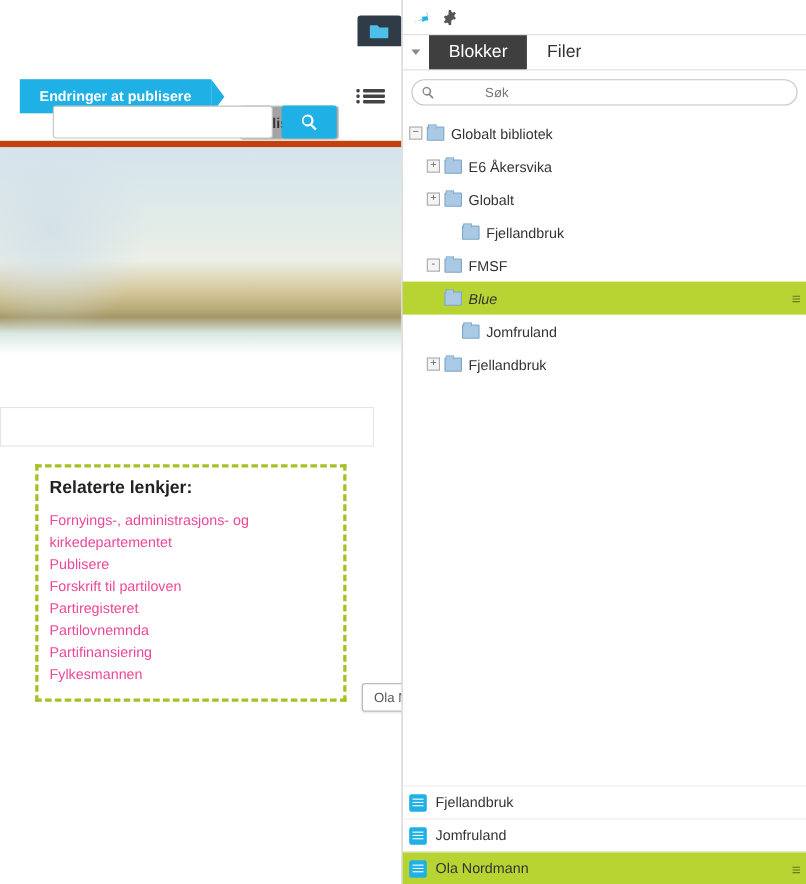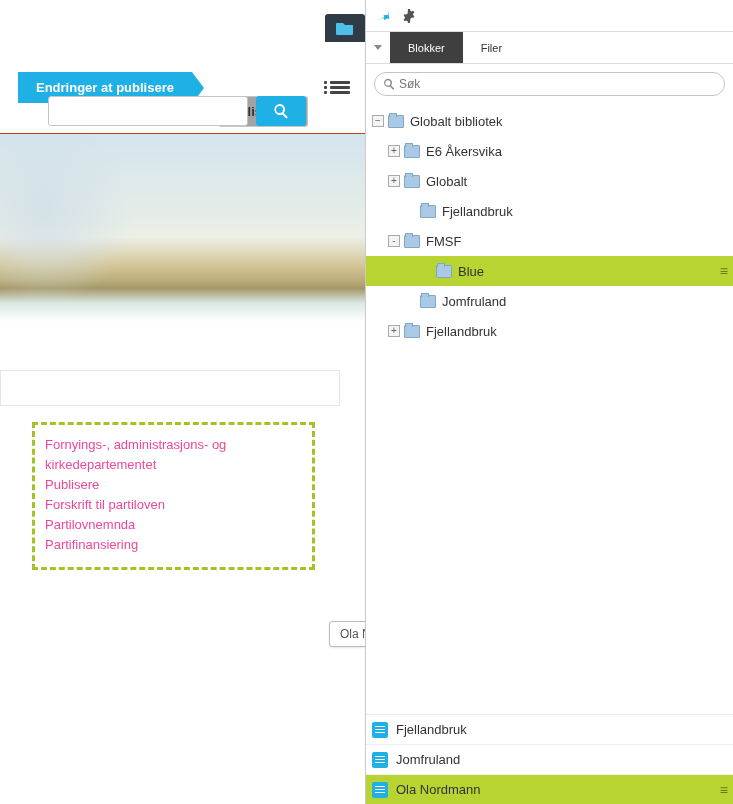--- a/index.html
+++ b/index.html
@@ -1,20 +1,20 @@
 <!DOCTYPE html>
 <html><head>
 <meta charset="utf-8">
 <style>
 * { margin: 0; padding: 0; box-sizing: border-box; }
 body { font-family: Arial, sans-serif; font-size: 13px; background: #fff; width: 733px; height: 804px; overflow: hidden; position: relative; }
 
 
 .left-pane { position: absolute; left: 0; top: 0; width: 365px; height: 804px; background: #fff; }
-.left-header { position: relative; height: 134px; border-bottom: 1px solid #c2410c; }
+.left-header { position: relative; height: 134px; border-bottom: 6px solid #c2410c; }
 .folder-tab { position: absolute; top: 14px; left: 325px; width: 40px; height: 28px; background: #2f3b47; border-radius: 3px 3px 0 0; display: flex; align-items: center; justify-content: center; }
 .folder-tab svg { fill: #4dbfe8; }
 .toolbar-row1 { position: absolute; top: 48px; left: 18px; display: flex; align-items: center; gap: 12px; }
 .publish-btn { background: #1fb1e6; color: #fff; border: none; padding: 8px 18px; font-size: 13px; font-weight: bold; border-radius: 0; position: relative; }
 .publish-btn::after { content: ""; position: absolute; right: -12px; top: 0; border-top: 16px solid transparent; border-bottom: 16px solid transparent; border-left: 12px solid #1fb1e6; }
 .publish-dropdown { background: #a3a3a3; border: 1px solid #c4c4c4; border-radius: 3px; padding: 7px 4px; display: flex; align-items: center; gap: 6px; font-weight: bold; color: #333; margin-left: 14px; margin-top: 48px; }
 .chevron-down { width: 0; height: 0; border-left: 4px solid transparent; border-right: 4px solid transparent; border-top: 5px solid #888; }
 .list-icon-btn { width: 24px; height: 24px; display: flex; flex-direction: column; justify-content: space-around; padding: 4px 2px; cursor: pointer; }
 .list-icon-btn div { height: 3px; background: #444; border-radius: 1px; position: relative; }
 .list-icon-btn div::before { content: ""; position: absolute; left: -6px; width: 3px; height: 3px; background: #444; border-radius: 1px; }
@@ -37,41 +37,41 @@
 
 .right-pane { position: absolute; left: 365px; top: 0; width: 368px; height: 804px; background: #fff; border-left: 1px solid #c9c9c9; }
 .right-toolbar { height: 32px; border-bottom: 1px solid #ddd; display: flex; align-items: center; padding: 0 4px; }
 .pin-btn, .gear-btn { width: 26px; height: 26px; display: flex; align-items: center; justify-content: center; color: #555; }
 .pin-btn svg { fill: #1fb1e6; }
 .gear-btn svg { fill: #555; }
 
 .tabs { height: 32px; display: flex; align-items: stretch; border-bottom: 1px solid #ddd; }
 .tab-chevron { width: 24px; display: flex; align-items: center; justify-content: center; }
 .tab-chevron .chev { width: 0; height: 0; border-left: 4px solid transparent; border-right: 4px solid transparent; border-top: 5px solid #888; }
-.tab { padding: 0 18px; display: flex; align-items: center; font-size: 11px; color: #333; cursor: pointer; }
+.tab { padding: 0 18px; display: flex; align-items: center; font-size: 16px; color: #333; cursor: pointer; }
 .tab.active { background: #3f3f3f; color: #fff; }
 
 .search-row { padding: 8px; }
 .search-field-wrap { display: flex; align-items: center; border: 1px solid #c4c4c4; border-radius: 12px; height: 24px; padding: 0 8px; background: #fff; }
 .search-field-wrap svg { fill: #888; margin-right: 4px; }
-.search-field { border: none; outline: none; flex: 1; font-size: 12px; color: #555; background: transparent; }
+.search-field { border: none; outline: none; flex: 1; font-size: 12px; color: #555; background: transparent; margin-left: 42px; }
 
 .tree { padding: 2px 0 0 0; }
 .tree-item { display: flex; align-items: center; height: 30px; font-size: 13px; color: #333; cursor: pointer; }
 .tree-item .expander { width: 12px; height: 12px; border: 1px solid #aaa; background: #f4f4f4; display: flex; align-items: center; justify-content: center; font-size: 10px; color: #666; margin-right: 4px; line-height: 10px; }
 .tree-item .expander.empty { border: none; background: transparent; }
 .tree-item .folder { width: 16px; height: 13px; background: #a9c9e4; border: 1px solid #7fa8c8; border-radius: 1px; margin-right: 6px; position: relative; }
 .tree-item .folder::before { content: ""; position: absolute; top: -3px; left: 0; width: 6px; height: 3px; background: #a9c9e4; border: 1px solid #7fa8c8; border-bottom: none; border-radius: 1px 1px 0 0; }
 .tree-item.selected { background: #b8d432; }
 .tree-item .drag-handle { margin-left: auto; margin-right: 6px; color: #6a7a1e; font-size: 14px; letter-spacing: -1px; }
 
 .tree-l0 { padding-left: 6px; }
 .tree-l1 { padding-left: 22px; }
 .tree-l2 { padding-left: 38px; }
-.tree-l3 { padding-left: 54px; }
+.tree-l3 { padding-left: 22px; font-style: italic; }
 
 
 .bottom-list { position: absolute; bottom: 0; left: 0; right: 0; }
 .bottom-item { display: flex; align-items: center; height: 30px; border-top: 1px solid #eee; padding-left: 6px; font-size: 13px; color: #333; }
 .bottom-item .block-icon { width: 16px; height: 16px; background: #1fb1e6; border-radius: 2px; margin-right: 8px; display: flex; flex-direction: column; justify-content: space-evenly; padding: 3px; }
 .bottom-item .block-icon div { height: 1.5px; background: #fff; }
 .bottom-item.selected { background: #b8d432; }
 .bottom-item .drag-handle { margin-left: auto; margin-right: 6px; color: #6a7a1e; font-size: 14px; letter-spacing: -1px; }
 </style>
 </head>
@@ -103,25 +103,28 @@
             <path d="M6.5 1a5.5 5.5 0 0 1 4.23 9.02l4.13 4.13-1.41 1.41-4.13-4.13A5.5 5.5 0 1 1 6.5 1zm0 2a3.5 3.5 0 1 0 0 7 3.5 3.5 0 0 0 0-7z"></path>
           </svg>
       </button>
     </div>
   </div>
   <div class="hero-area"></div>
   <div class="hero-overlay"></div>
   <div class="content-box"></div>
 
   <div class="related-box">
+    <h3>Relaterte lenkjer:</h3>
     <a href="#">Fornyings-, administrasjons- og kirkedepartementet</a>
     <a href="#">Publisere</a>
     <a href="#">Forskrift til partiloven</a>
+    <a href="#">Partiregisteret</a>
     <a href="#">Partilovnemnda</a>
     <a href="#">Partifinansiering</a>
+    <a href="#">Fylkesmannen</a>
   </div>
 </div>
 
 <div class="tooltip">Ola Nordmann</div>
 
 <div class="right-pane">
   <div class="right-toolbar">
     <div class="pin-btn">
       <svg width="14" height="14" viewBox="0 0 14 14">
           <path d="M8 0l6 6-2 1-2 3-2-2-4 6 0-1 5-5-2-2 3-2 1-2z" transform="rotate(30 7 7)"></path>

